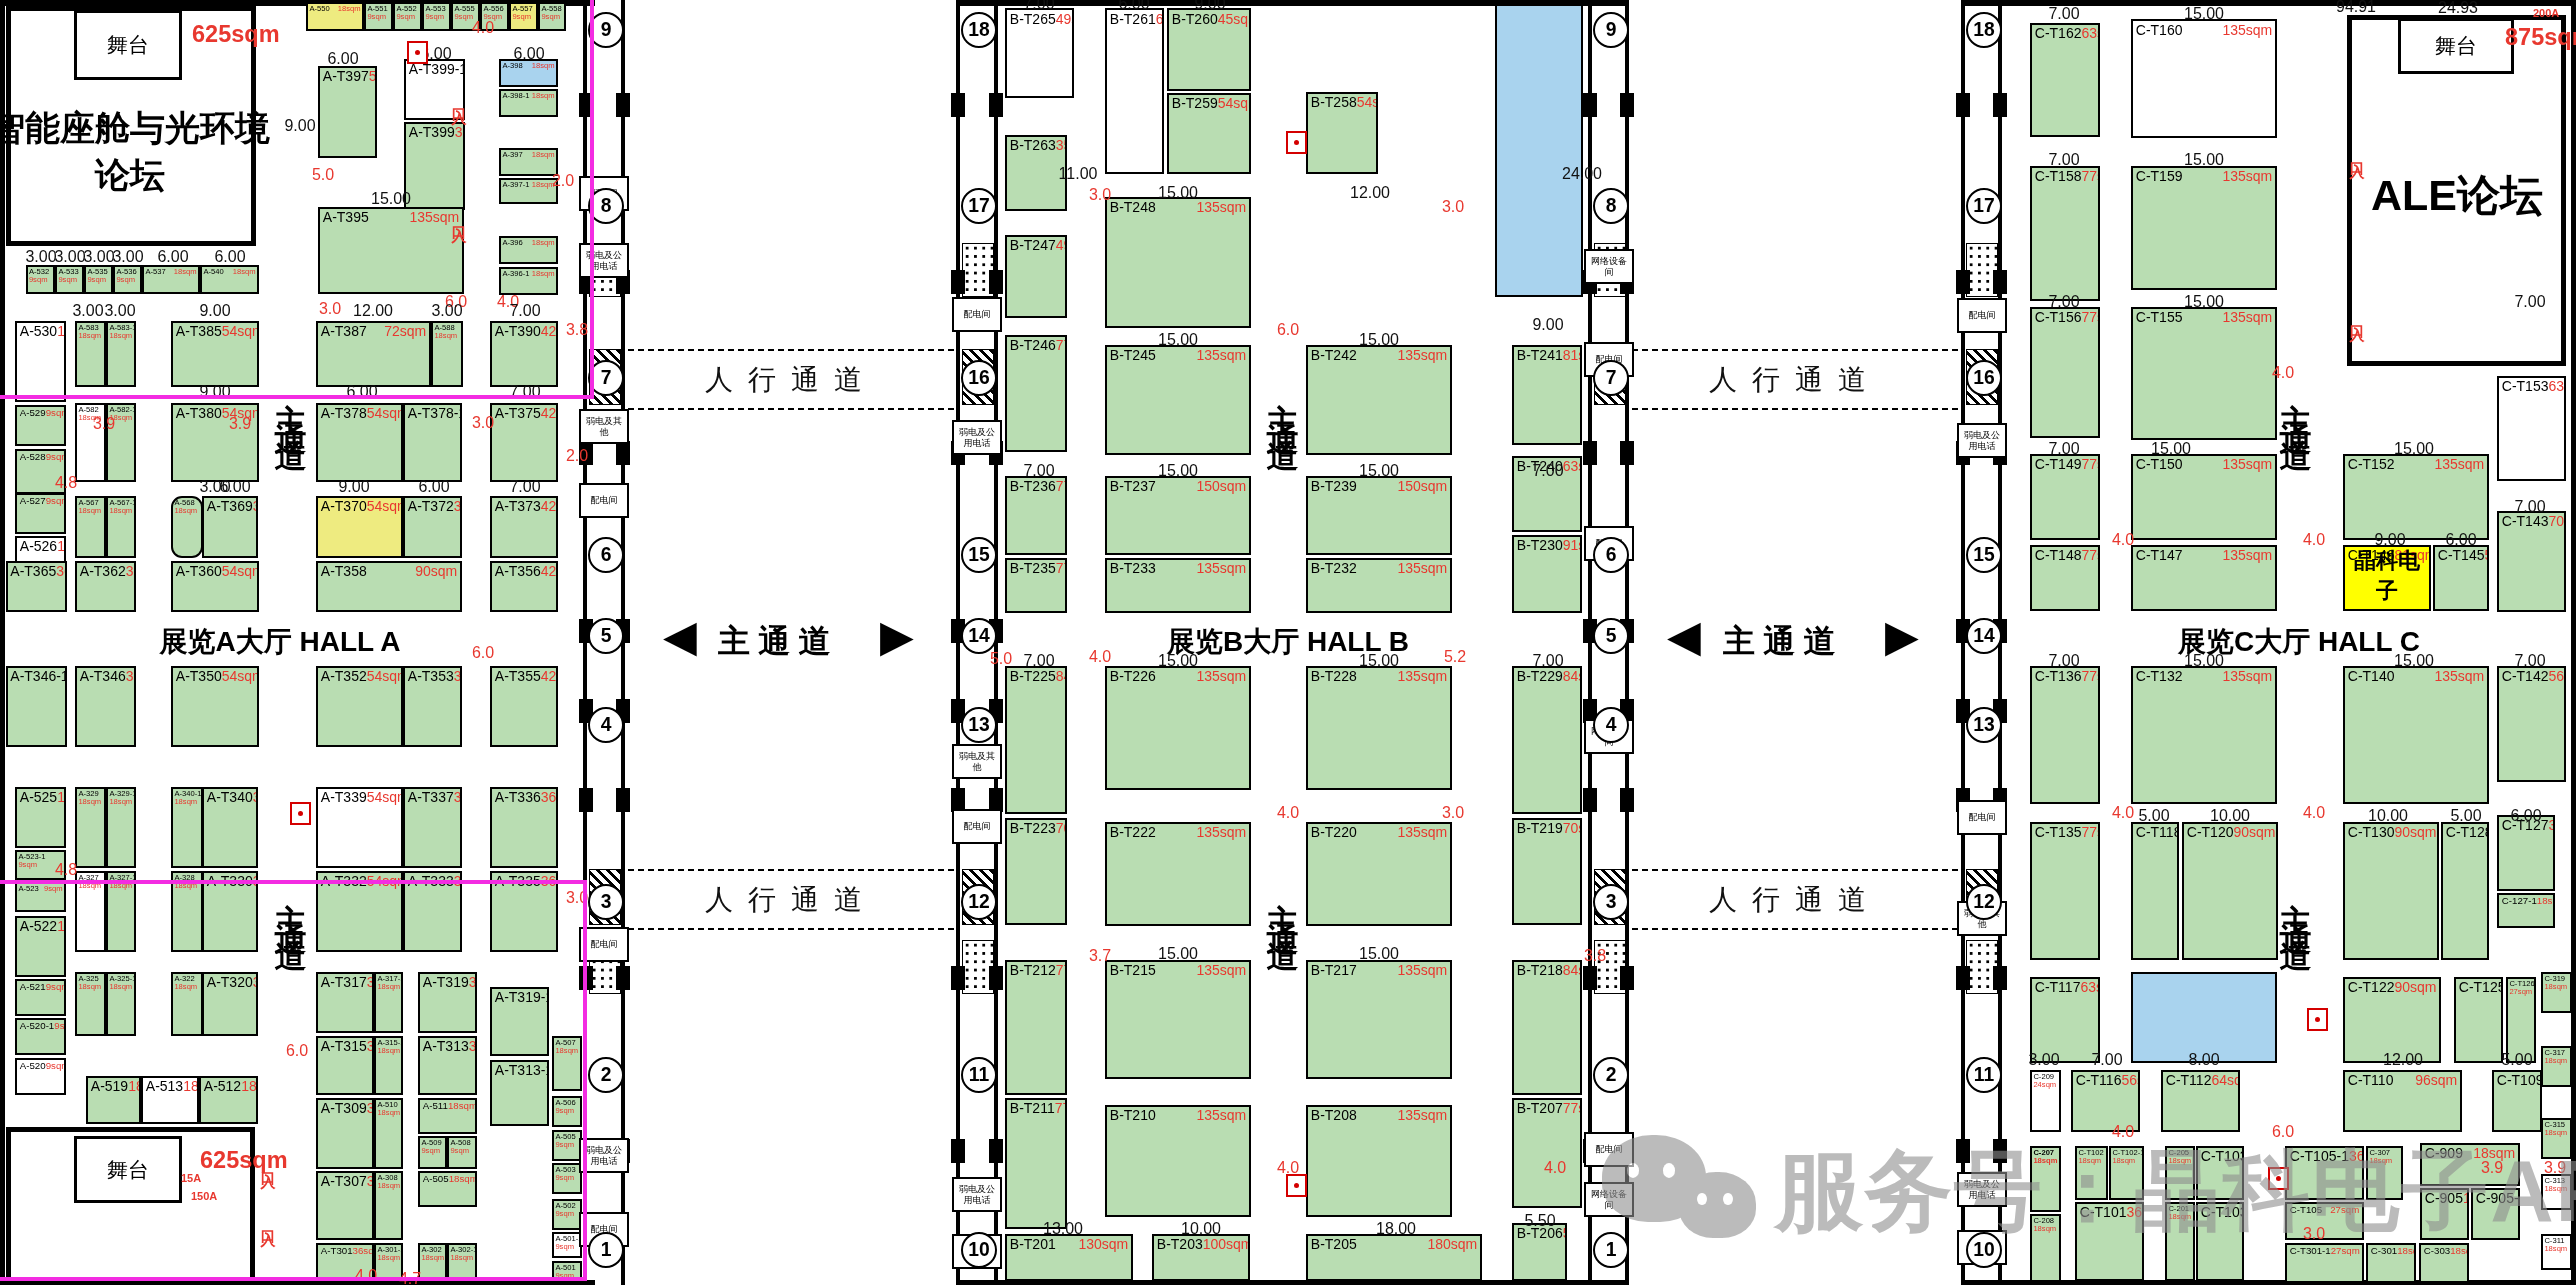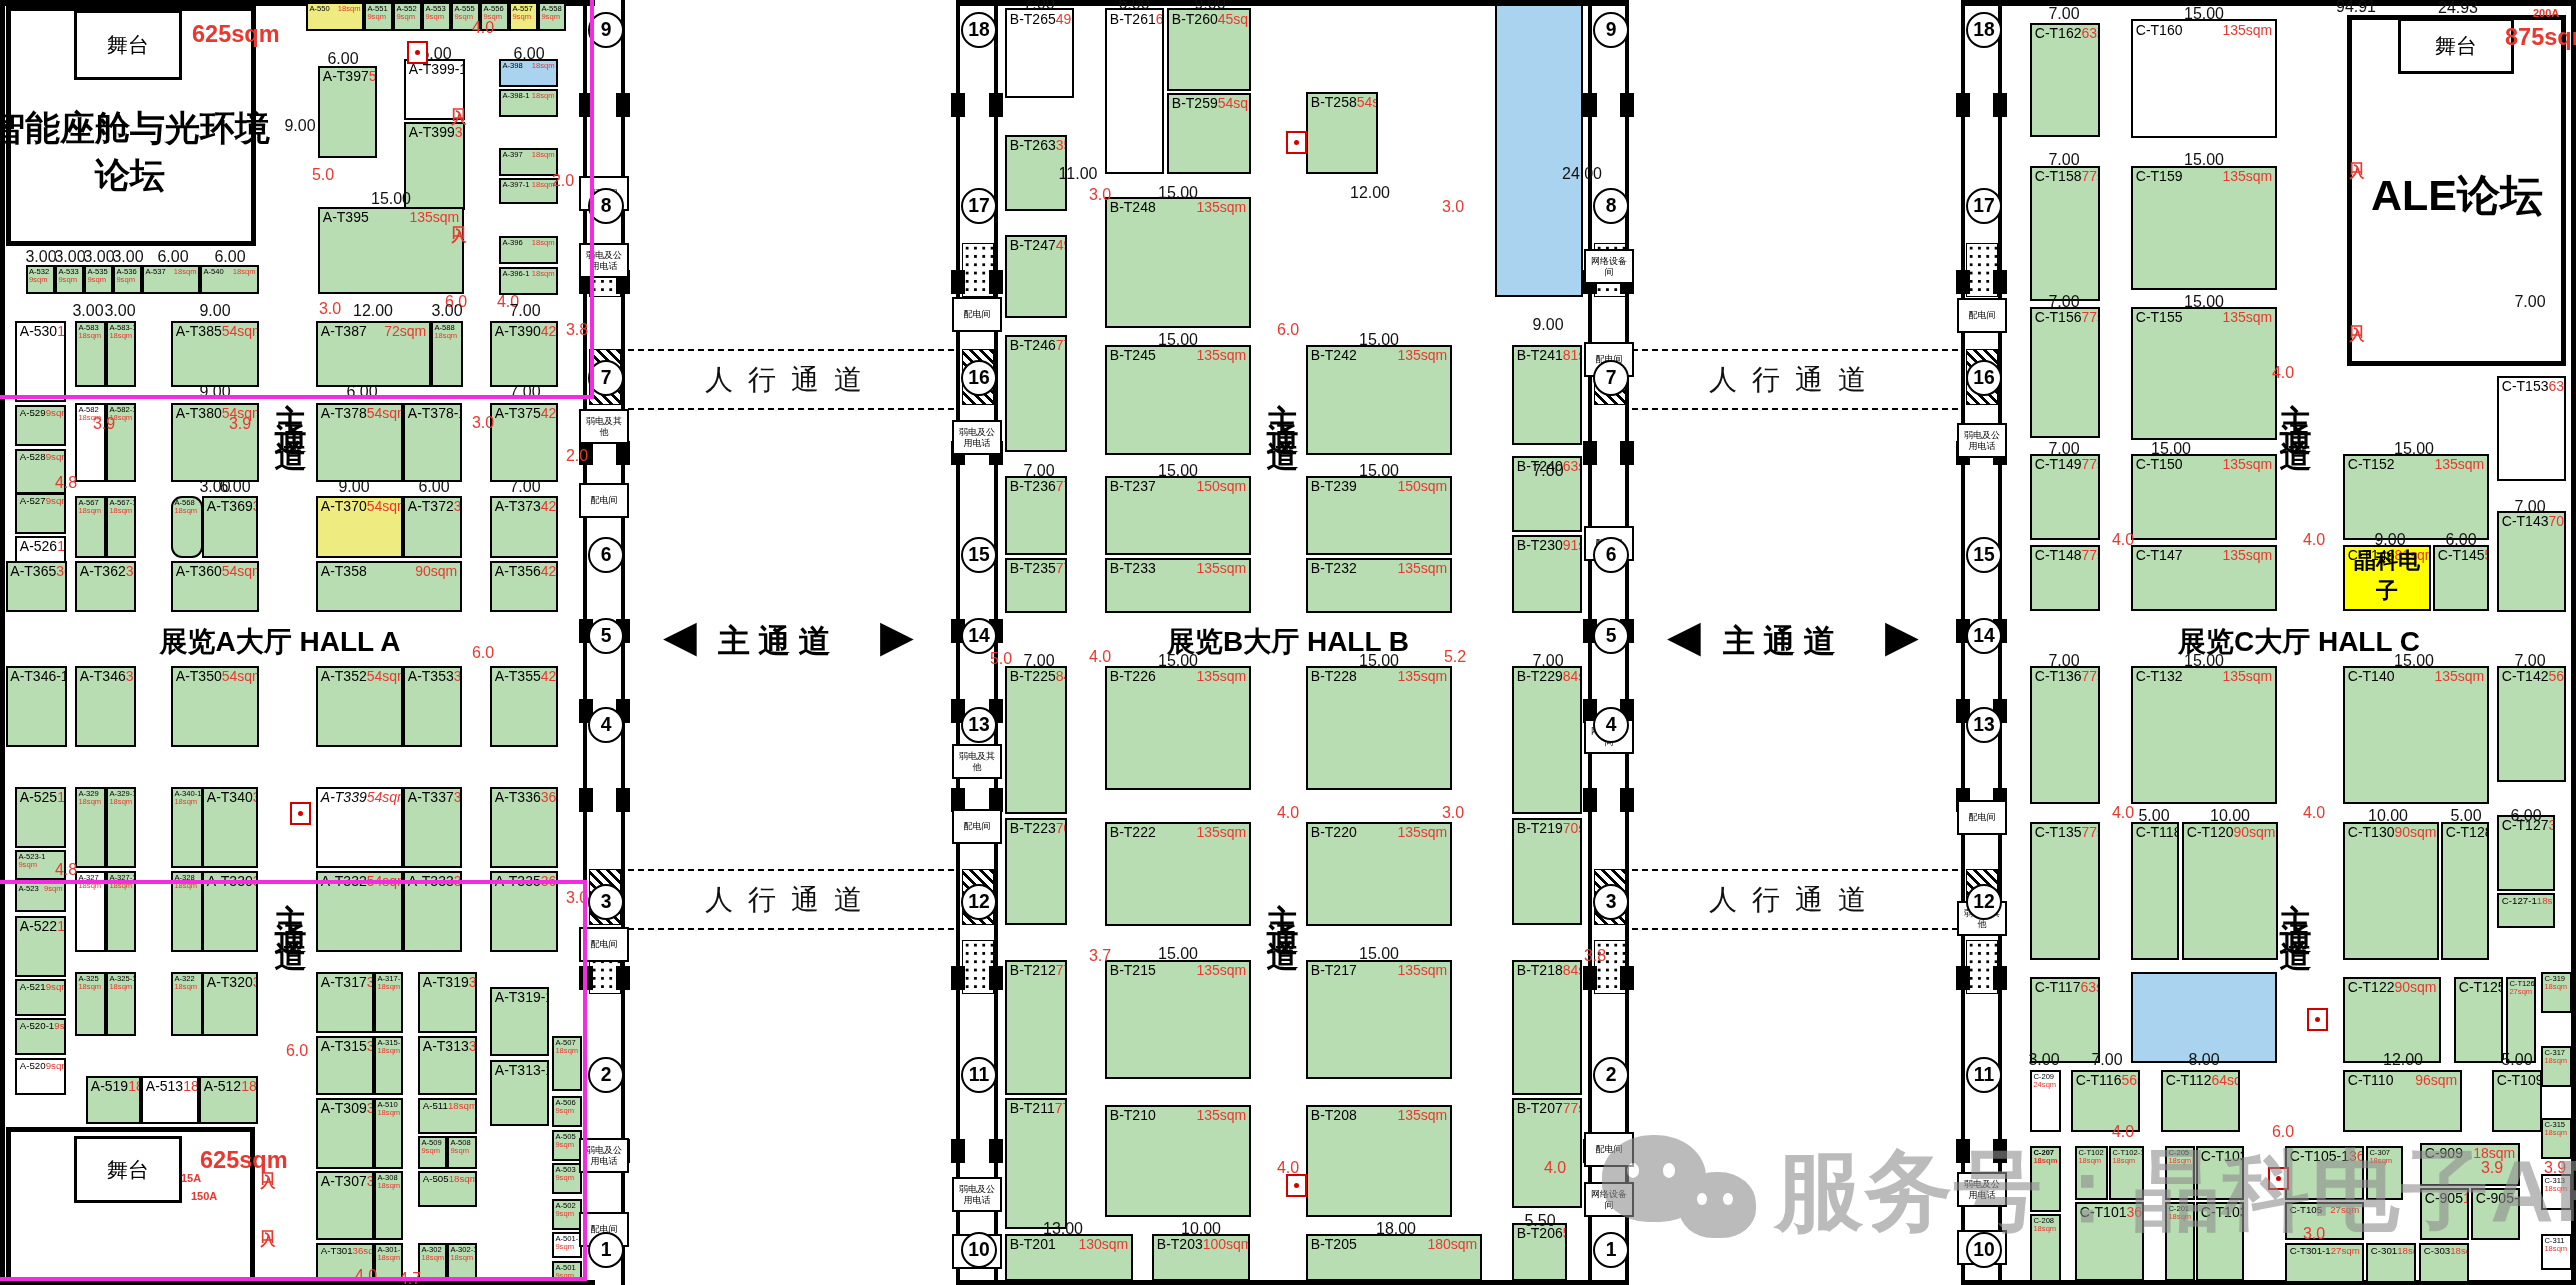--- a/index.html
+++ b/index.html
@@ -627,21 +627,21 @@
         <span>A-340-1</span>
         <span class="ar">18sqm</span>
       </div>
     </div>
     <div class="booth" style="left: 202px; top: 787px; width: 56px; height: 81px;">
       <div class="bhd">
         <span>A-T340</span>
         <span class="ar">36sqm</span>
       </div>
     </div>
-    <div class="booth w" style="left: 316px; top: 787px; width: 87px; height: 81px; font-style: italic;">
+    <div class="booth w" style="left: 316px; top: 787px; width: 87px; height: 81px;">
       <div class="bhd">
         <span>A-T339</span>
         <span class="ar">54sqm</span>
       </div>
     </div>
     <div class="booth" style="left: 403px; top: 787px; width: 59px; height: 81px;">
       <div class="bhd">
         <span>A-T337</span>
         <span class="ar">36sqm</span>
       </div>

